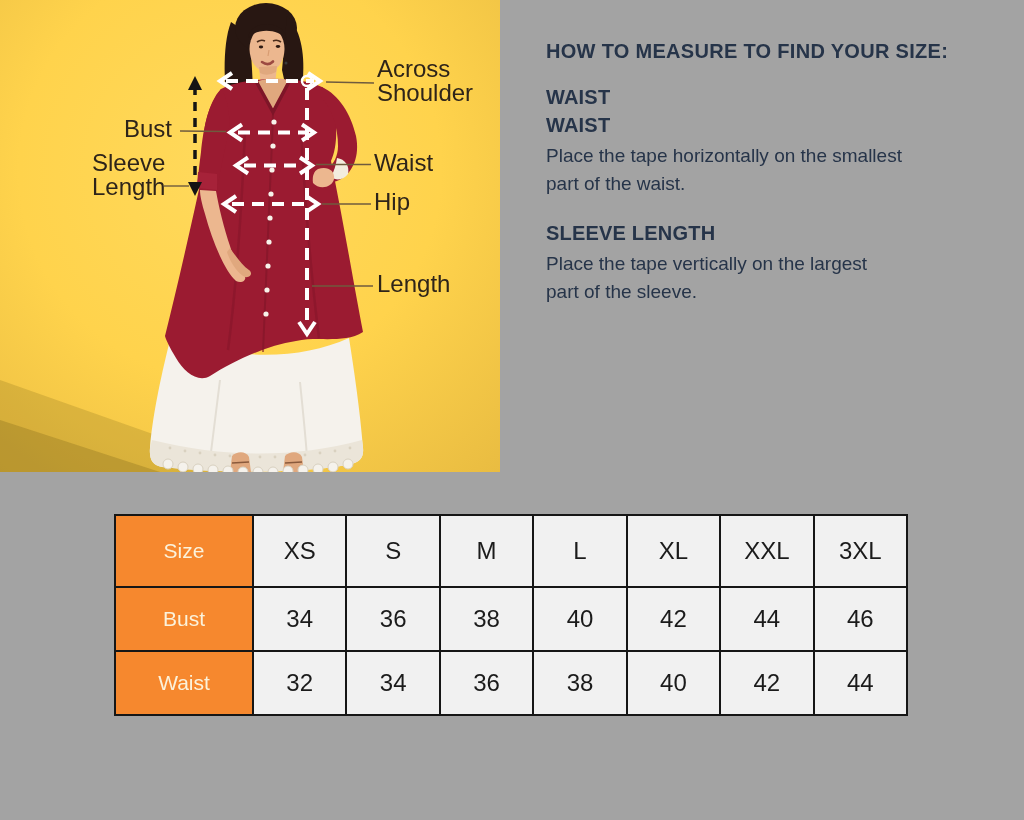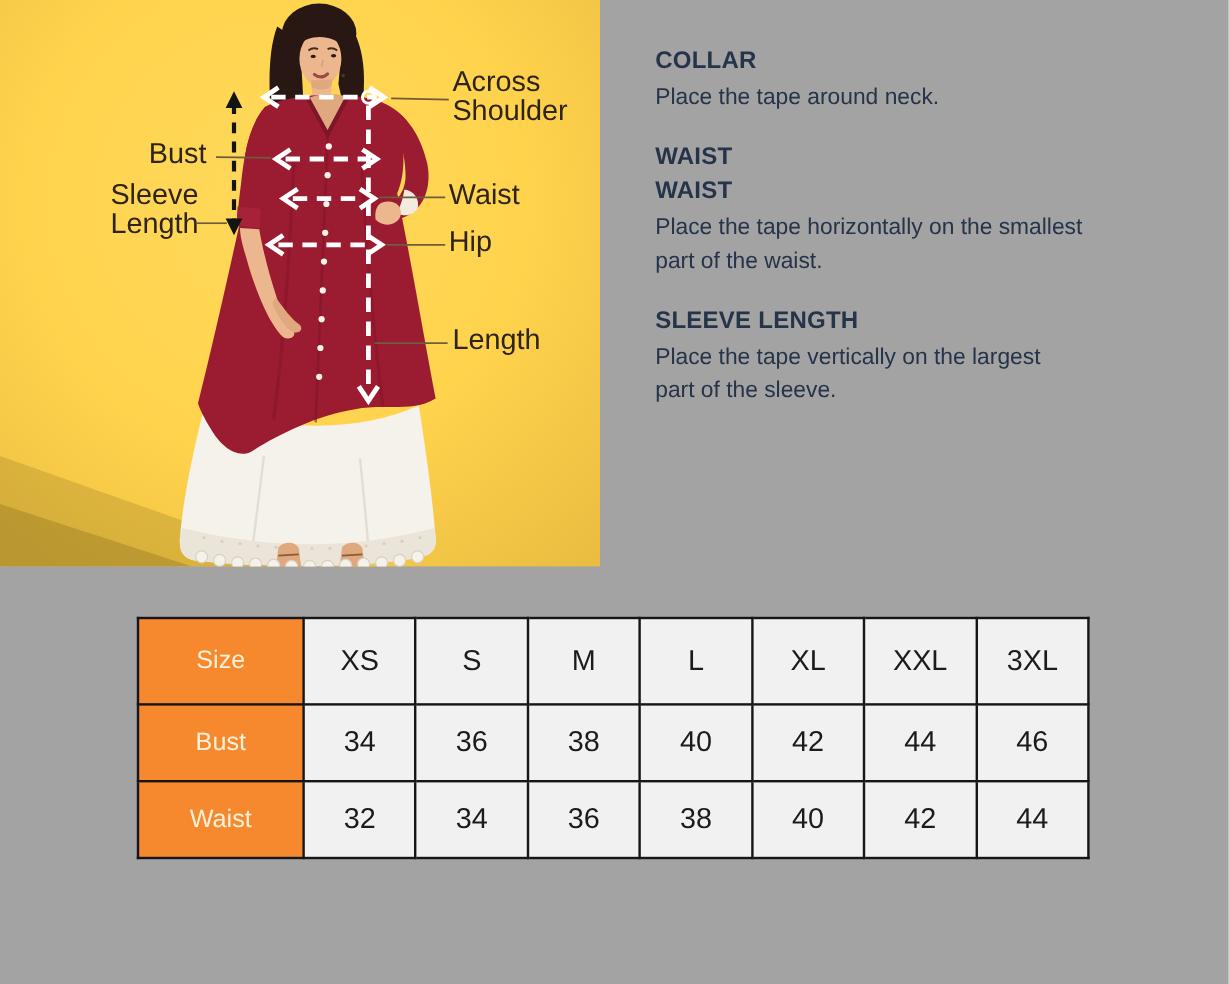--- a/index.html
+++ b/index.html
@@ -197,25 +197,22 @@
 Shoulder</div>
     <div class="dlabel" style="left:124px;top:117px">Bust</div>
     <div class="dlabel" style="left:92px;top:151px">Sleeve
 Length</div>
     <div class="dlabel" style="left:374px;top:151px">Waist</div>
     <div class="dlabel" style="left:374px;top:190px">Hip</div>
     <div class="dlabel" style="left:377px;top:272px">Length</div>
   </div>
 
   <div class="howto">
-
-    <section>
-      <h2>COLLAR</h2>
-      <p>Place the tape around neck.</p>
-    </section>
+    <h1>HOW TO MEASURE TO FIND YOUR SIZE:</h1>
+
     <section>
       <h2>WAIST</h2>
     </section>
     <section>
       <h2>WAIST</h2>
       <p>Place the tape horizontally on the smallest
 part of the waist.</p>
     </section>
     <section>
       <h2>SLEEVE LENGTH</h2>

